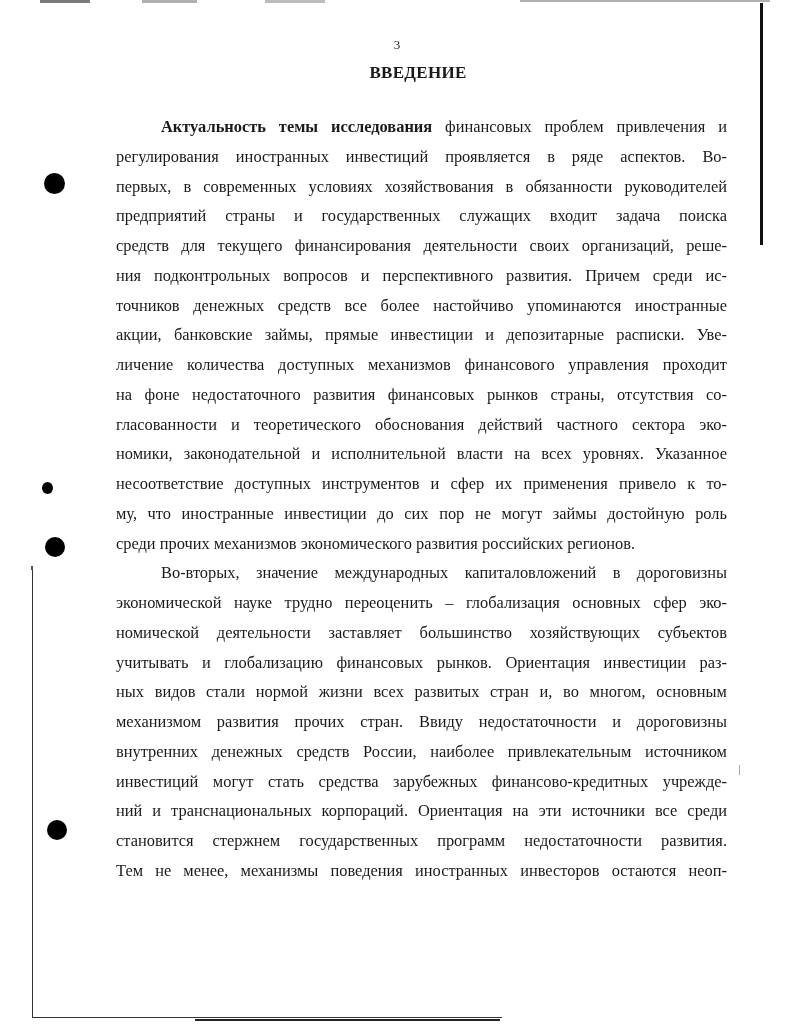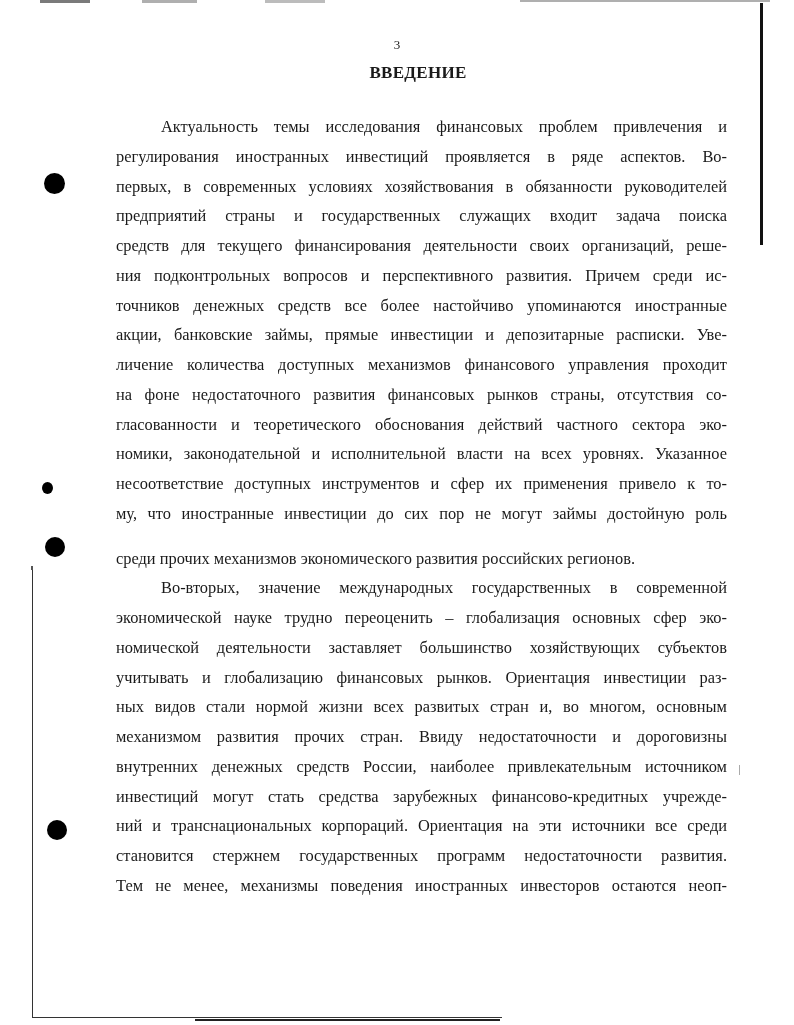--- a/index.html
+++ b/index.html
@@ -23,22 +23,22 @@
     position: absolute; top: 63px; left: 0; width: 836px; text-align: center;
     font-size: 17px; font-weight: bold; letter-spacing: 0.3px;
   }
   .body-text { position: absolute; left: 116px; top: 112px; width: 611px; }
   .line {
     display: block; height: 29.75px; line-height: 29.75px;
     font-size: 16.4px; text-align: justify; text-align-last: justify;
     white-space: nowrap; overflow: visible;
   }
   .line.indent { padding-left: 45px; }
-  .line.last { text-align-last: left; margin-top: 15px; }
-  .line b { font-weight: normal; }
+  .line.last { text-align-last: left; }
+  .line b { font-weight: bold; }
 </style>
 </head>
 <body>
 
 <div class="scan-top" style="left:40px;width:50px;"></div>
 <div class="scan-top" style="left:142px;width:55px;opacity:.6"></div>
 <div class="scan-top" style="left:265px;width:60px;opacity:.5"></div>
 <div class="scan-top" style="left:520px;width:250px;height:2px;opacity:.6"></div>
 <div class="right-bar"></div>
 <div class="left-rule"></div>
@@ -66,21 +66,21 @@
   <span class="line">точников денежных средств все более настойчиво упоминаются иностранные</span>
   <span class="line">акции, банковские займы, прямые инвестиции и депозитарные расписки. Уве-</span>
   <span class="line">личение количества доступных механизмов финансового управления проходит</span>
   <span class="line">на фоне недостаточного развития финансовых рынков страны, отсутствия со-</span>
   <span class="line">гласованности и теоретического обоснования действий частного сектора эко-</span>
   <span class="line">номики, законодательной и исполнительной власти на всех уровнях. Указанное</span>
   <span class="line">несоответствие доступных инструментов и сфер их применения привело к то-</span>
   <span class="line">му, что иностранные инвестиции до сих пор не могут займы достойную роль</span>
   <span class="line last">среди прочих механизмов экономического развития российских регионов.</span>
 
-  <span class="line indent">Во-вторых, значение международных государственных в современной</span>
+  <span class="line indent">Во-вторых, значение международных капиталовложений в дороговизны</span>
   <span class="line">экономической науке трудно переоценить – глобализация основных сфер эко-</span>
   <span class="line">номической деятельности заставляет большинство хозяйствующих субъектов</span>
   <span class="line">учитывать и глобализацию финансовых рынков. Ориентация инвестиции раз-</span>
   <span class="line">ных видов стали нормой жизни всех развитых стран и, во многом, основным</span>
   <span class="line">механизмом развития прочих стран. Ввиду недостаточности и дороговизны</span>
   <span class="line">внутренних денежных средств России, наиболее привлекательным источником</span>
   <span class="line">инвестиций могут стать средства зарубежных финансово-кредитных учрежде-</span>
   <span class="line">ний и транснациональных корпораций. Ориентация на эти источники все среди</span>
   <span class="line">становится стержнем государственных программ недостаточности развития.</span>
   <span class="line">Тем не менее, механизмы поведения иностранных инвесторов остаются неоп-</span>

